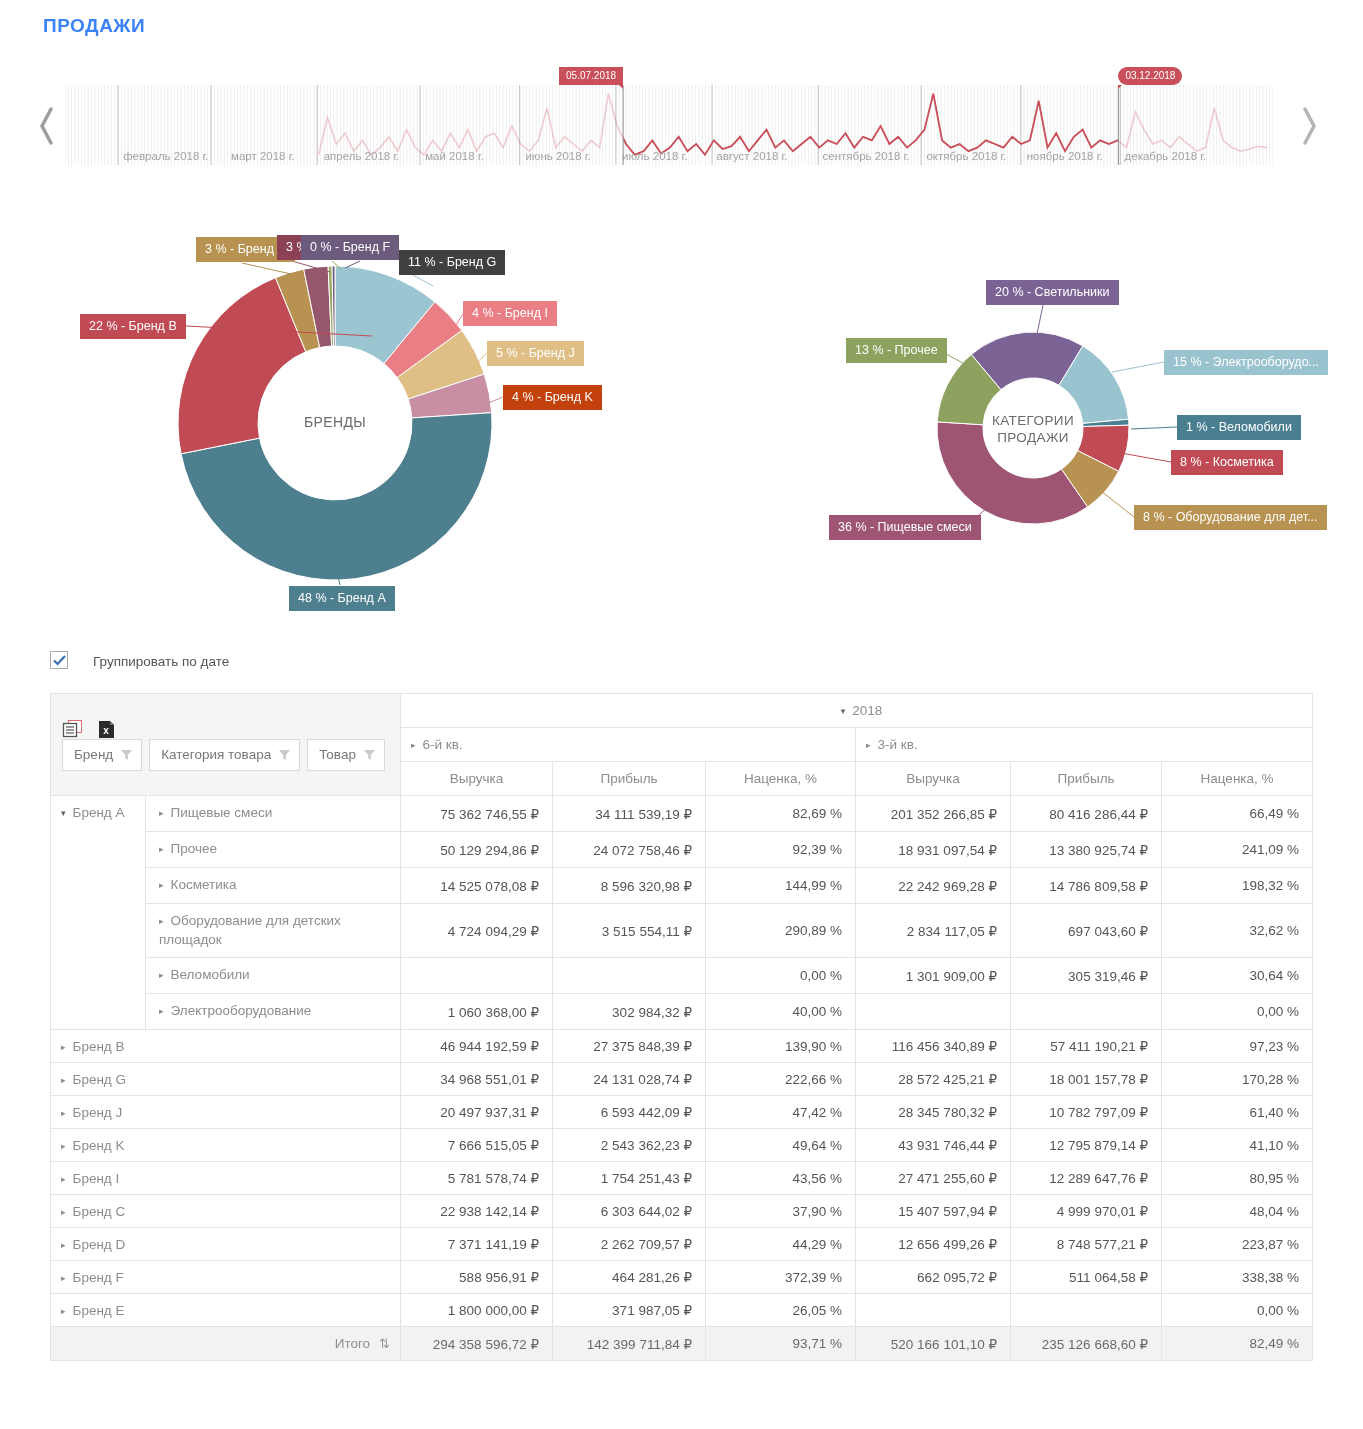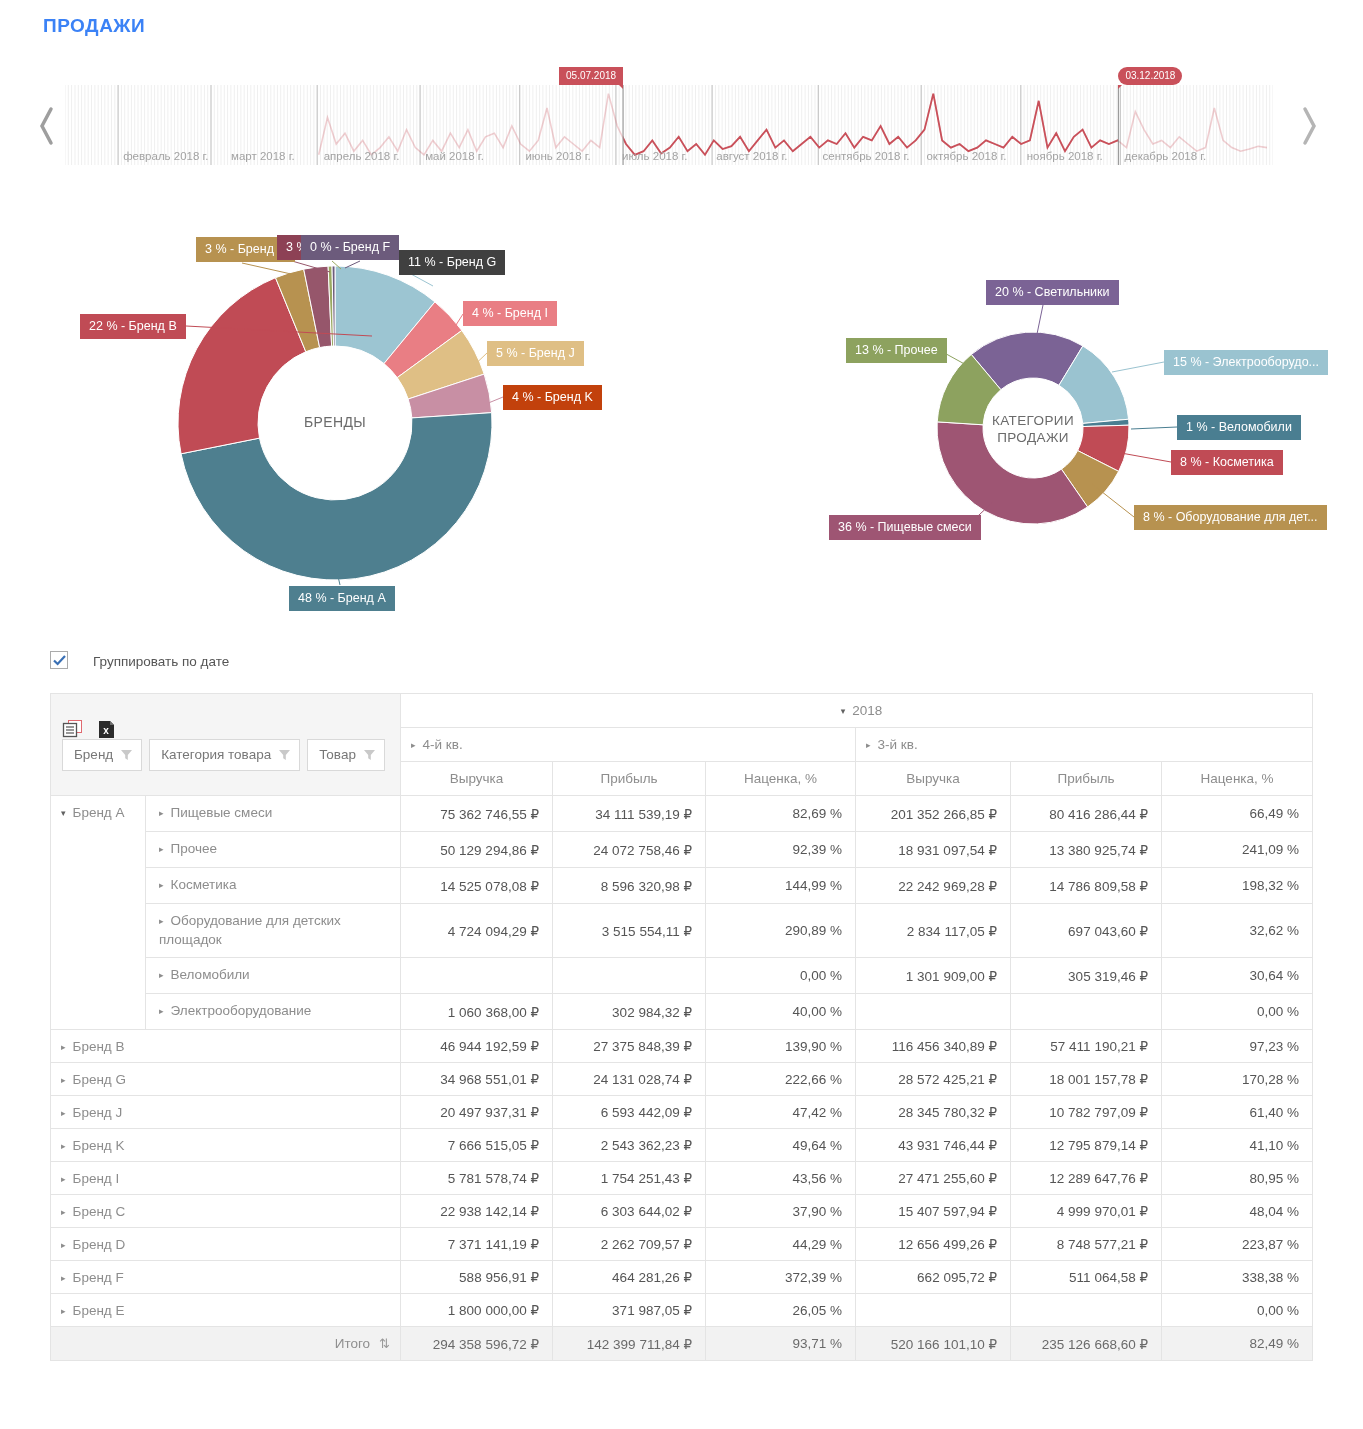--- a/index.html
+++ b/index.html
@@ -609,21 +609,21 @@
               </button>
             </div>
           </div>
         </th>
         <th class="year-hdr" colspan="6">
           <span class="tri dark">▾</span><span>2018</span>
         </th>
       </tr>
       <tr>
         <th class="qtr-hdr" colspan="3">
-          <span class="tri">▸</span><span>4-й кв.</span>
+          <span class="tri">▸</span><span>6-й кв.</span>
         </th>
         <th class="qtr-hdr" colspan="3">
           <span class="tri">▸</span><span>3-й кв.</span>
         </th>
       </tr>
       <tr>
         <th class="measure">Выручка</th>
         <th class="measure">Прибыль</th>
         <th class="measure">Наценка, %</th>
         <th class="measure">Выручка</th>

